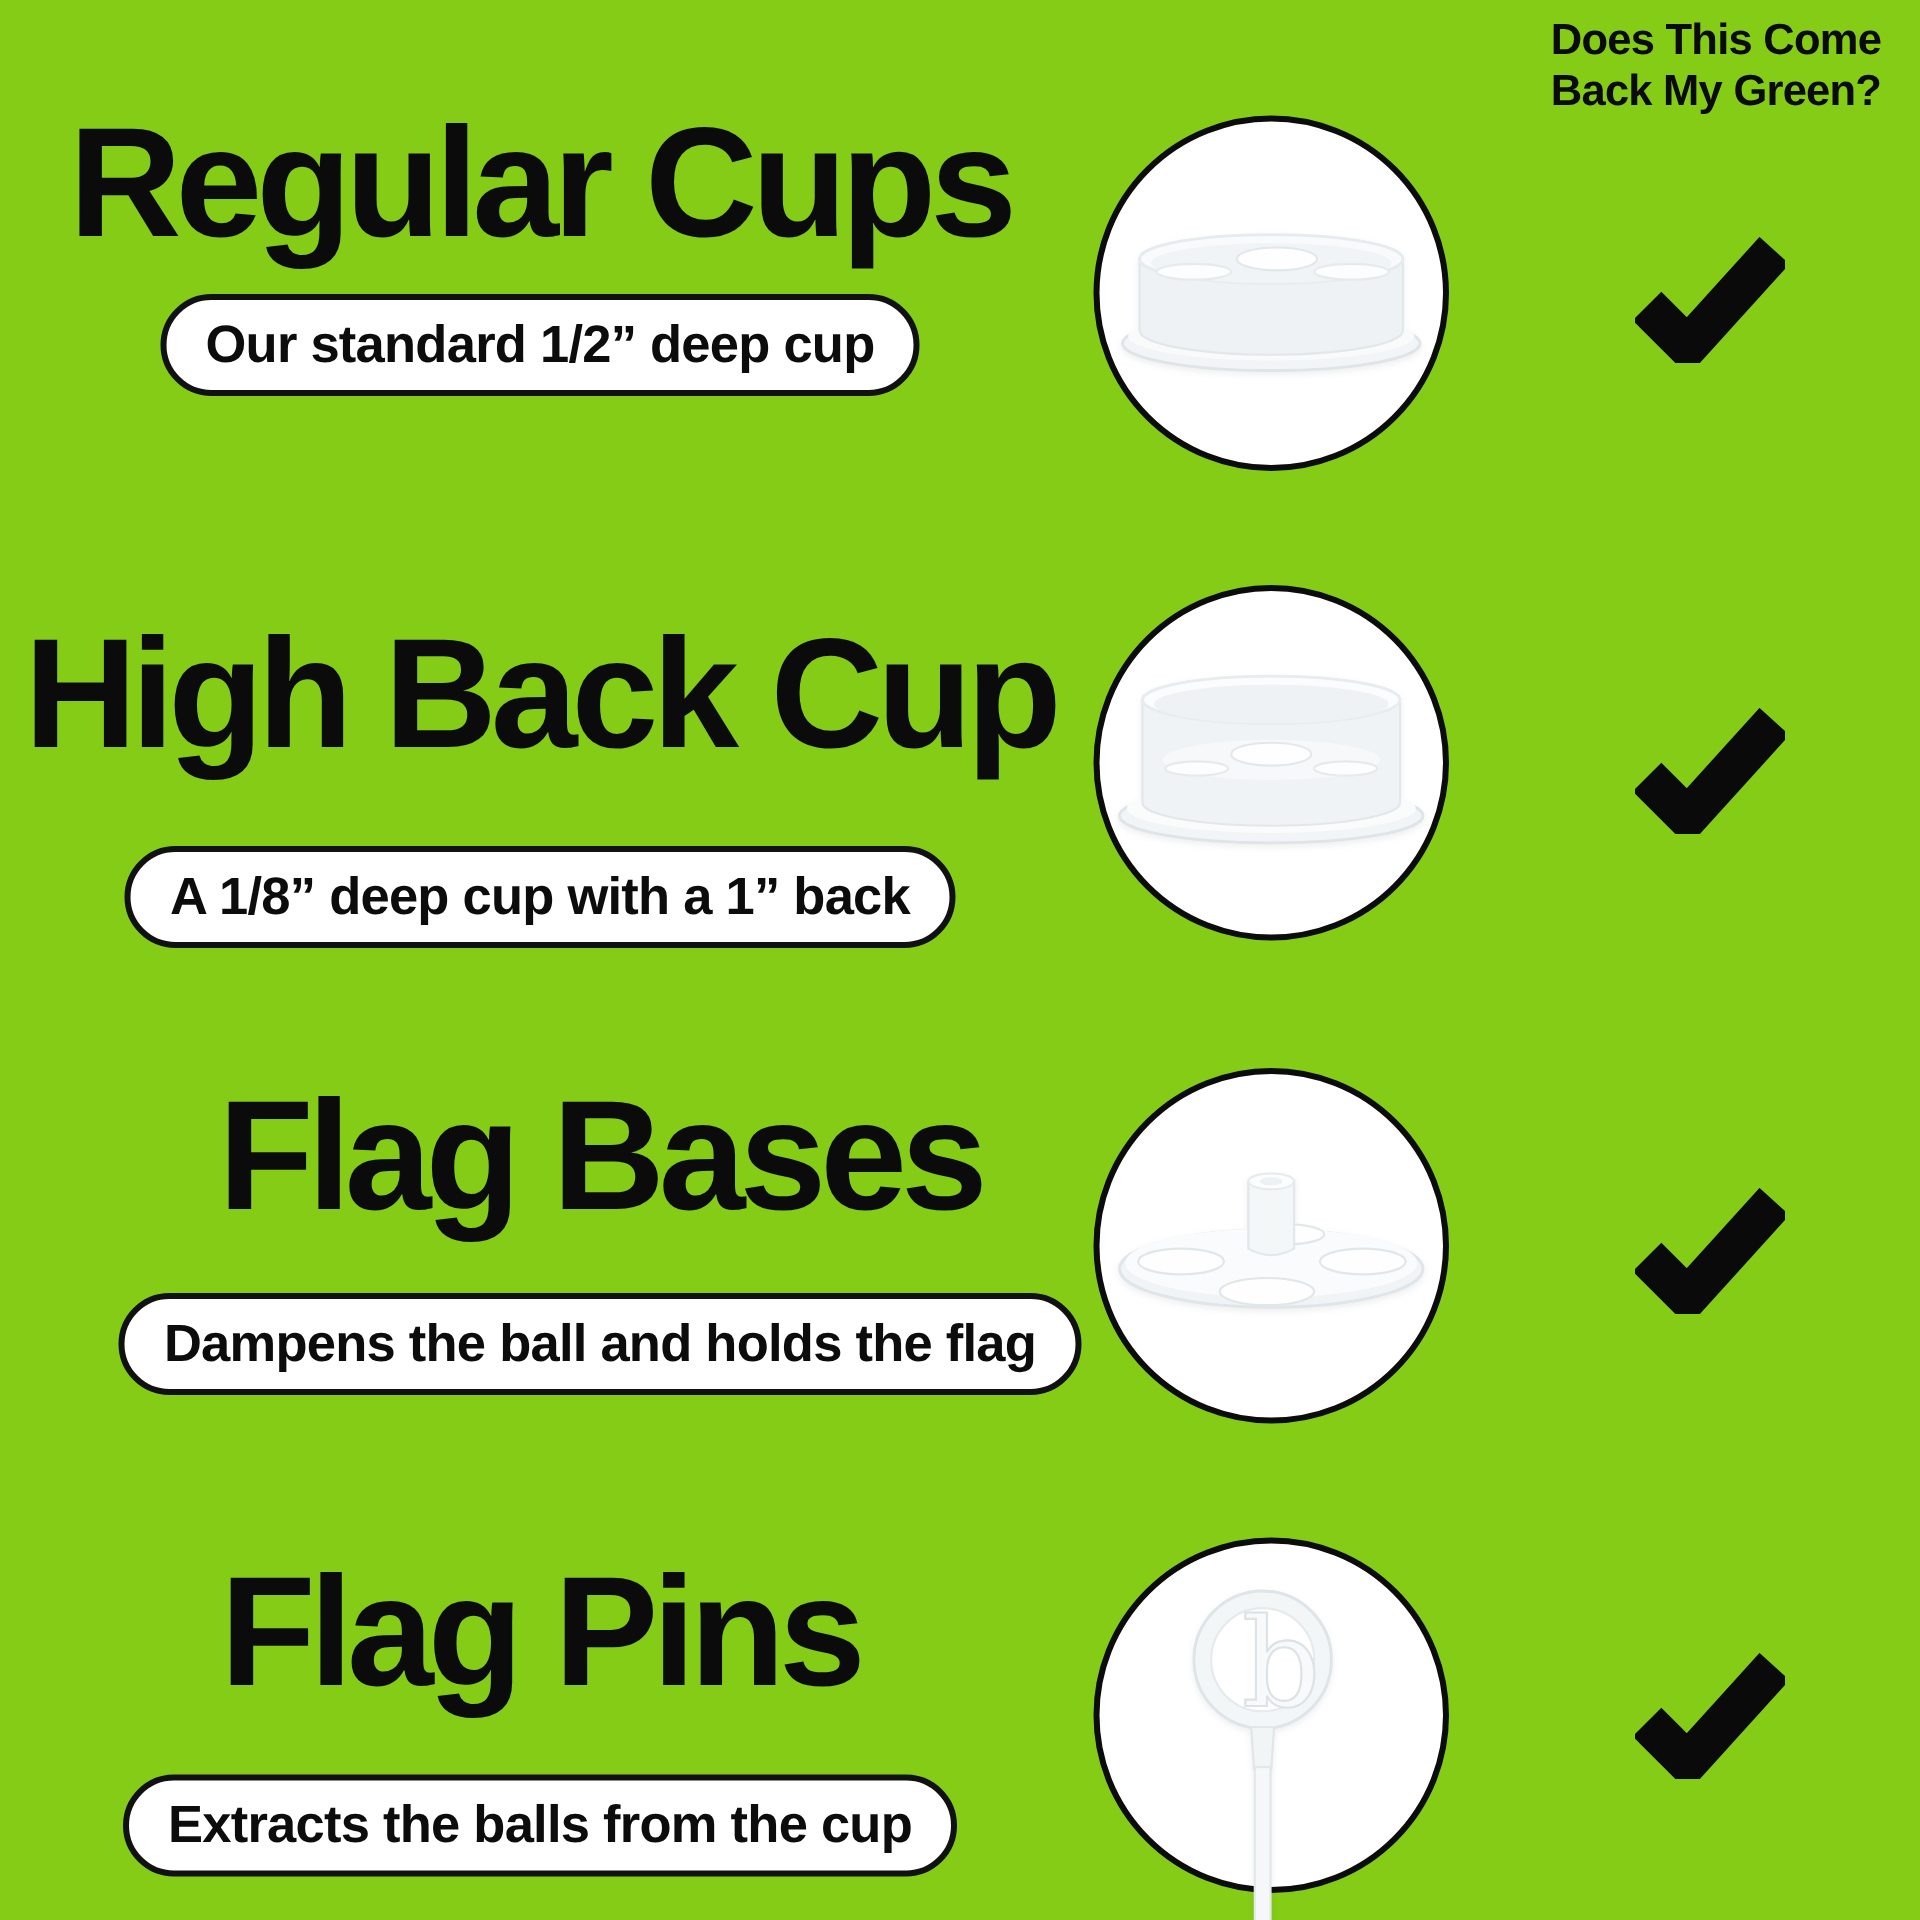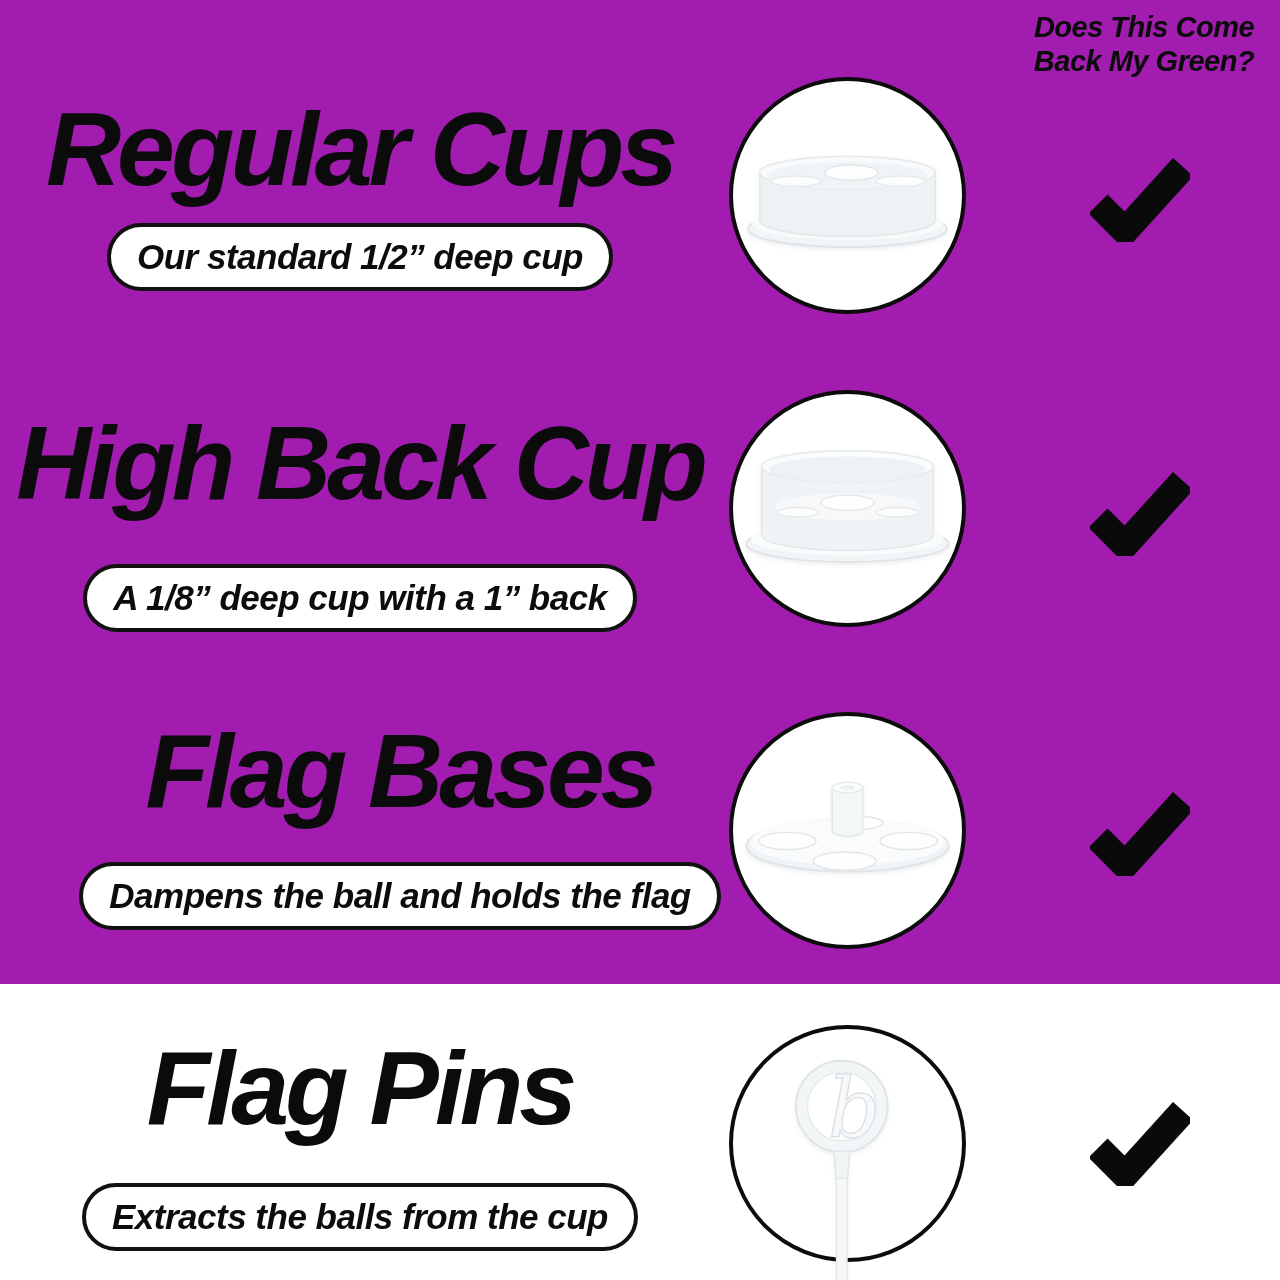--- a/index.html
+++ b/index.html
@@ -1,21 +1,21 @@
 <!DOCTYPE html>
 <html><head>
 <meta charset="utf-8">
 <style>
   html,body{margin:0;padding:0;}
   body{
     width:1280px;height:1280px;overflow:hidden;background:#ffffff;
     font-family:"Liberation Sans","DejaVu Sans",sans-serif;color:#0a0a0a;
     position:relative;
   }
-  #canvas{position:absolute;inset:0;width:1280px;height:984px;background:#a21caf;font-style:italic;}
+  #canvas{position:absolute;inset:0;width:1280px;height:1280px;background:#84cc16;}
 
   
   .header{
     position:absolute;left:1018px;top:10px;width:252px;
     text-align:center;font-weight:700;font-size:29px;line-height:34px;
     letter-spacing:-0.5px;color:#0b0b0b;
   }
 
   
   .leftcol-row{
@@ -24,21 +24,21 @@
   }
   .row-title{
     font-weight:700;font-size:104px;line-height:98px;
     letter-spacing:-4px;color:#0b0b0b;white-space:nowrap;
   }
   .pill{
     border:4px solid #111111;border-radius:40px;
     padding:10px 26px;font-weight:700;font-size:35px;line-height:40px;
     letter-spacing:-0.5px;white-space:nowrap;color:#0c0c0c;background:#ffffff;
   }
-  #row1-left{top:100px;}  #row1-left .pill{margin-top:25px;}
+  #row1-left{top:73px;}  #row1-left .pill{margin-top:25px;}
   #row2-left{top:414px;justify-content:space-between;} #row2-left .pill{margin-top:52px;}
   #row3-left{top:722px;padding-left:40px;} #row3-left .pill{margin-top:42px;}
   #row4-left{top:1039px;justify-content:center;}#row4-left .pill{margin-top:46px;}
 
   
   .photo-circle{
     position:absolute;left:729px;width:237px;height:237px;
     box-sizing:border-box;border:4px solid #0c0c0c;border-radius:50%;
     background:#ffffff;
   }

